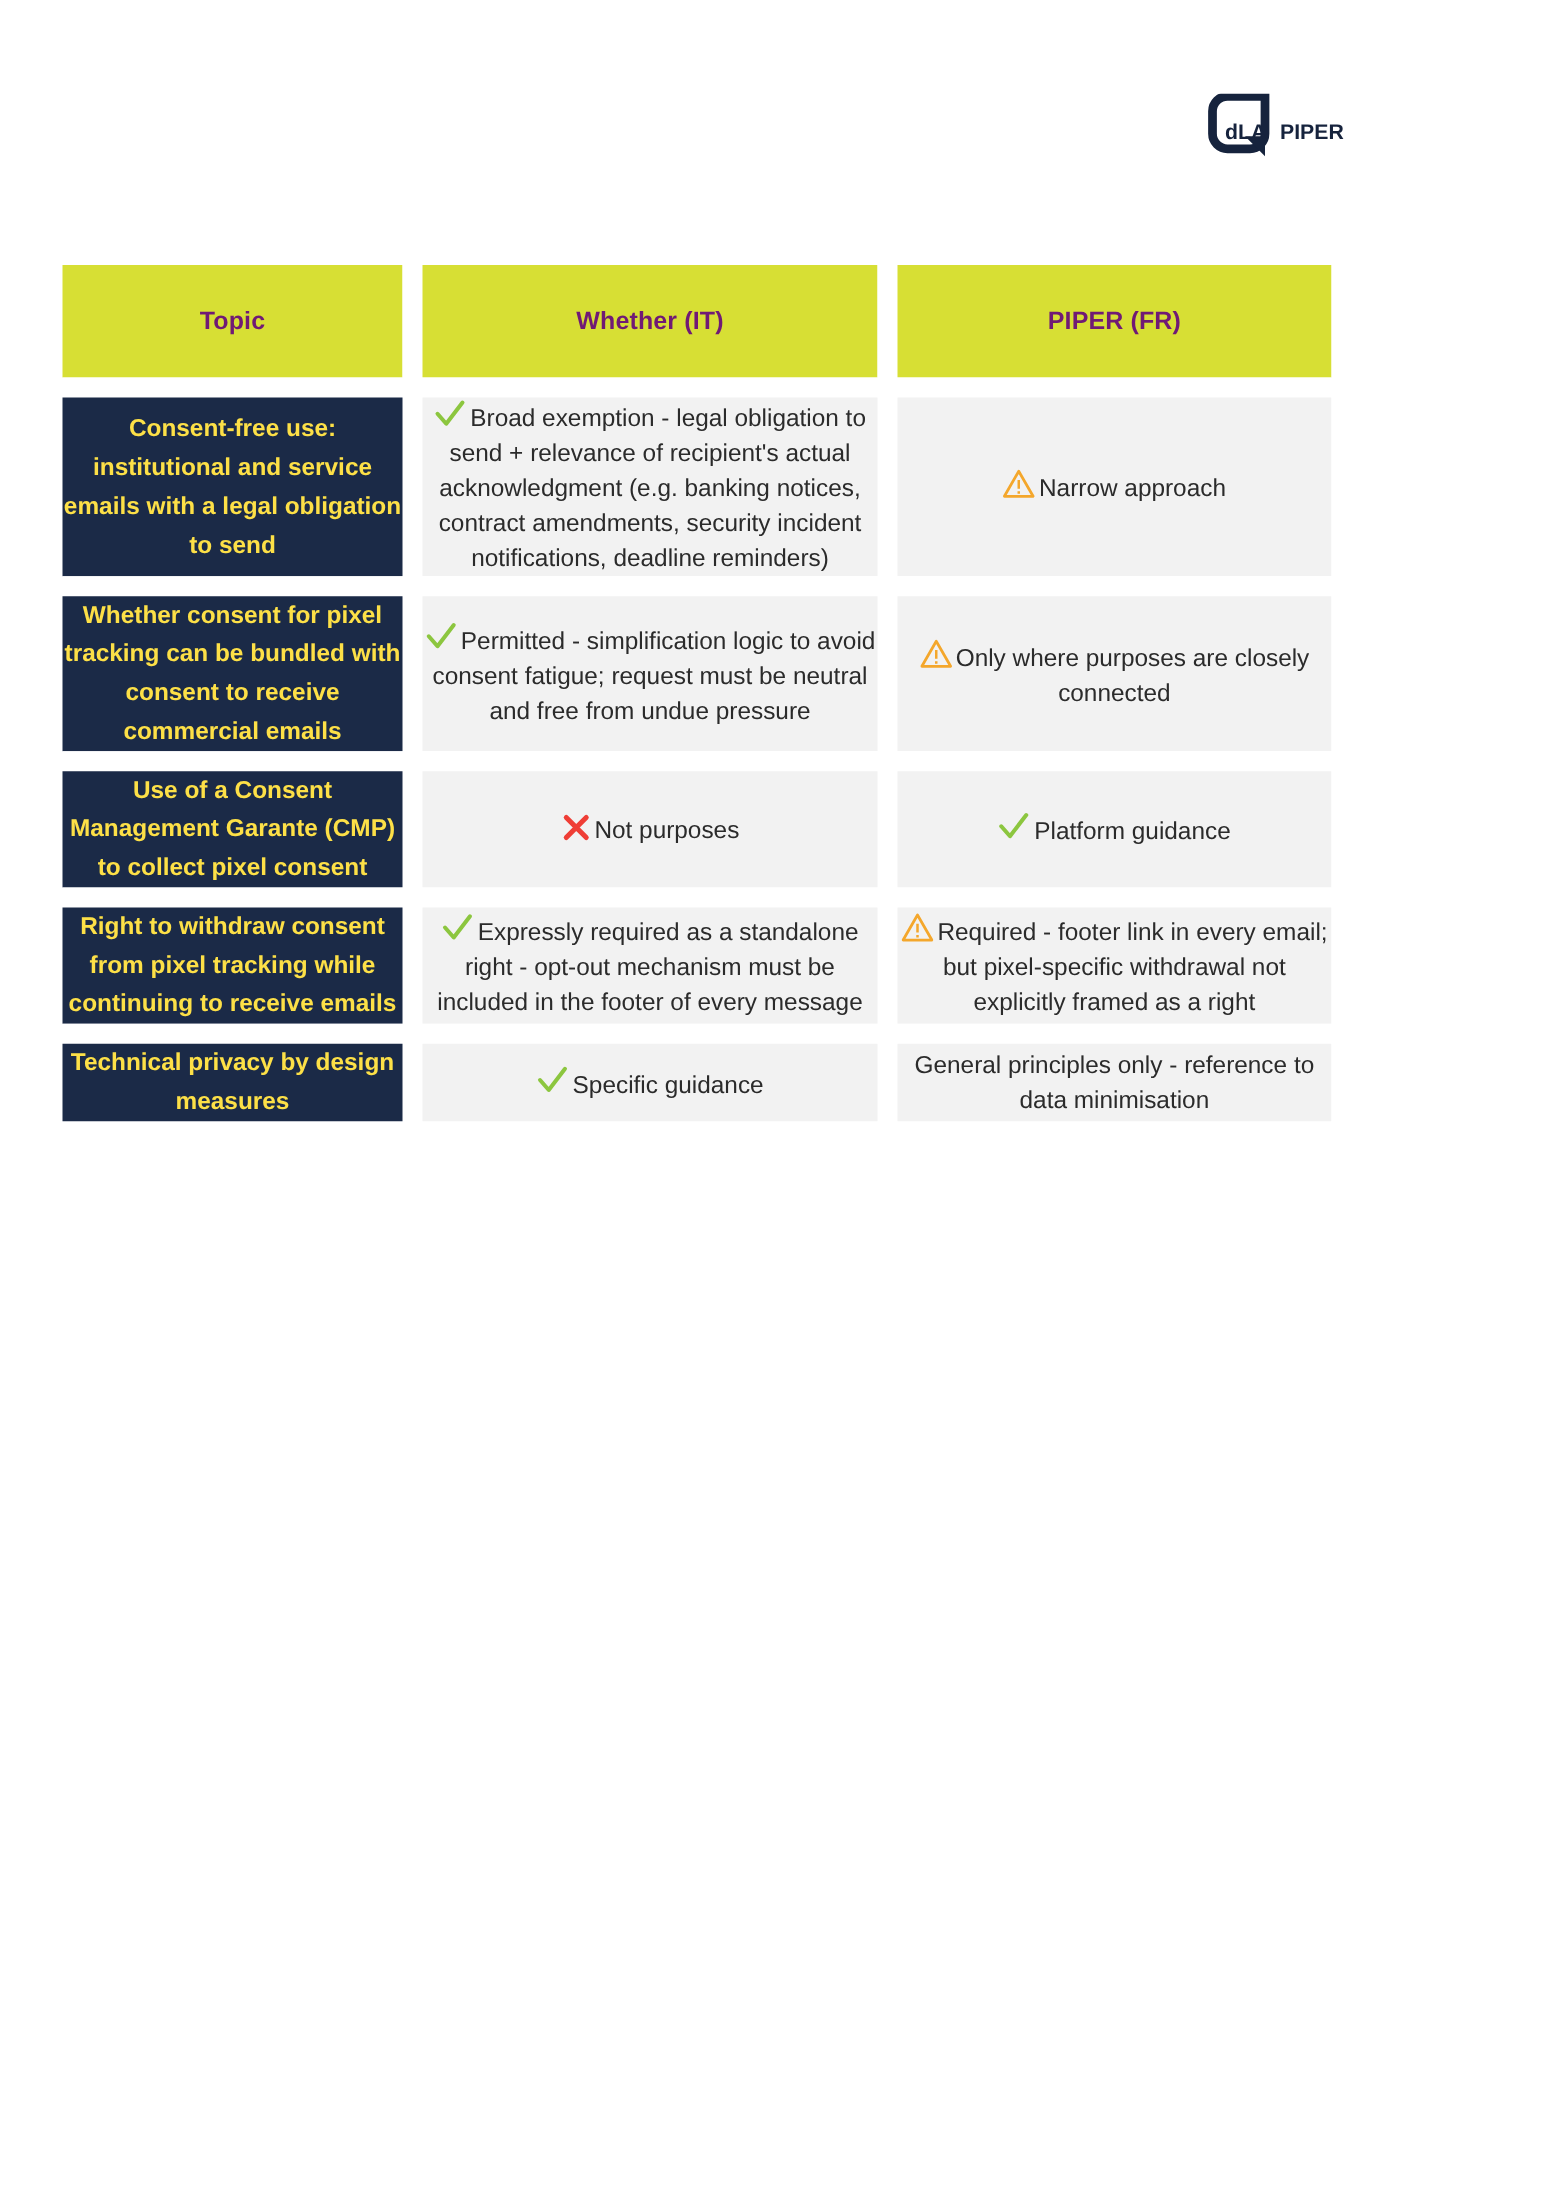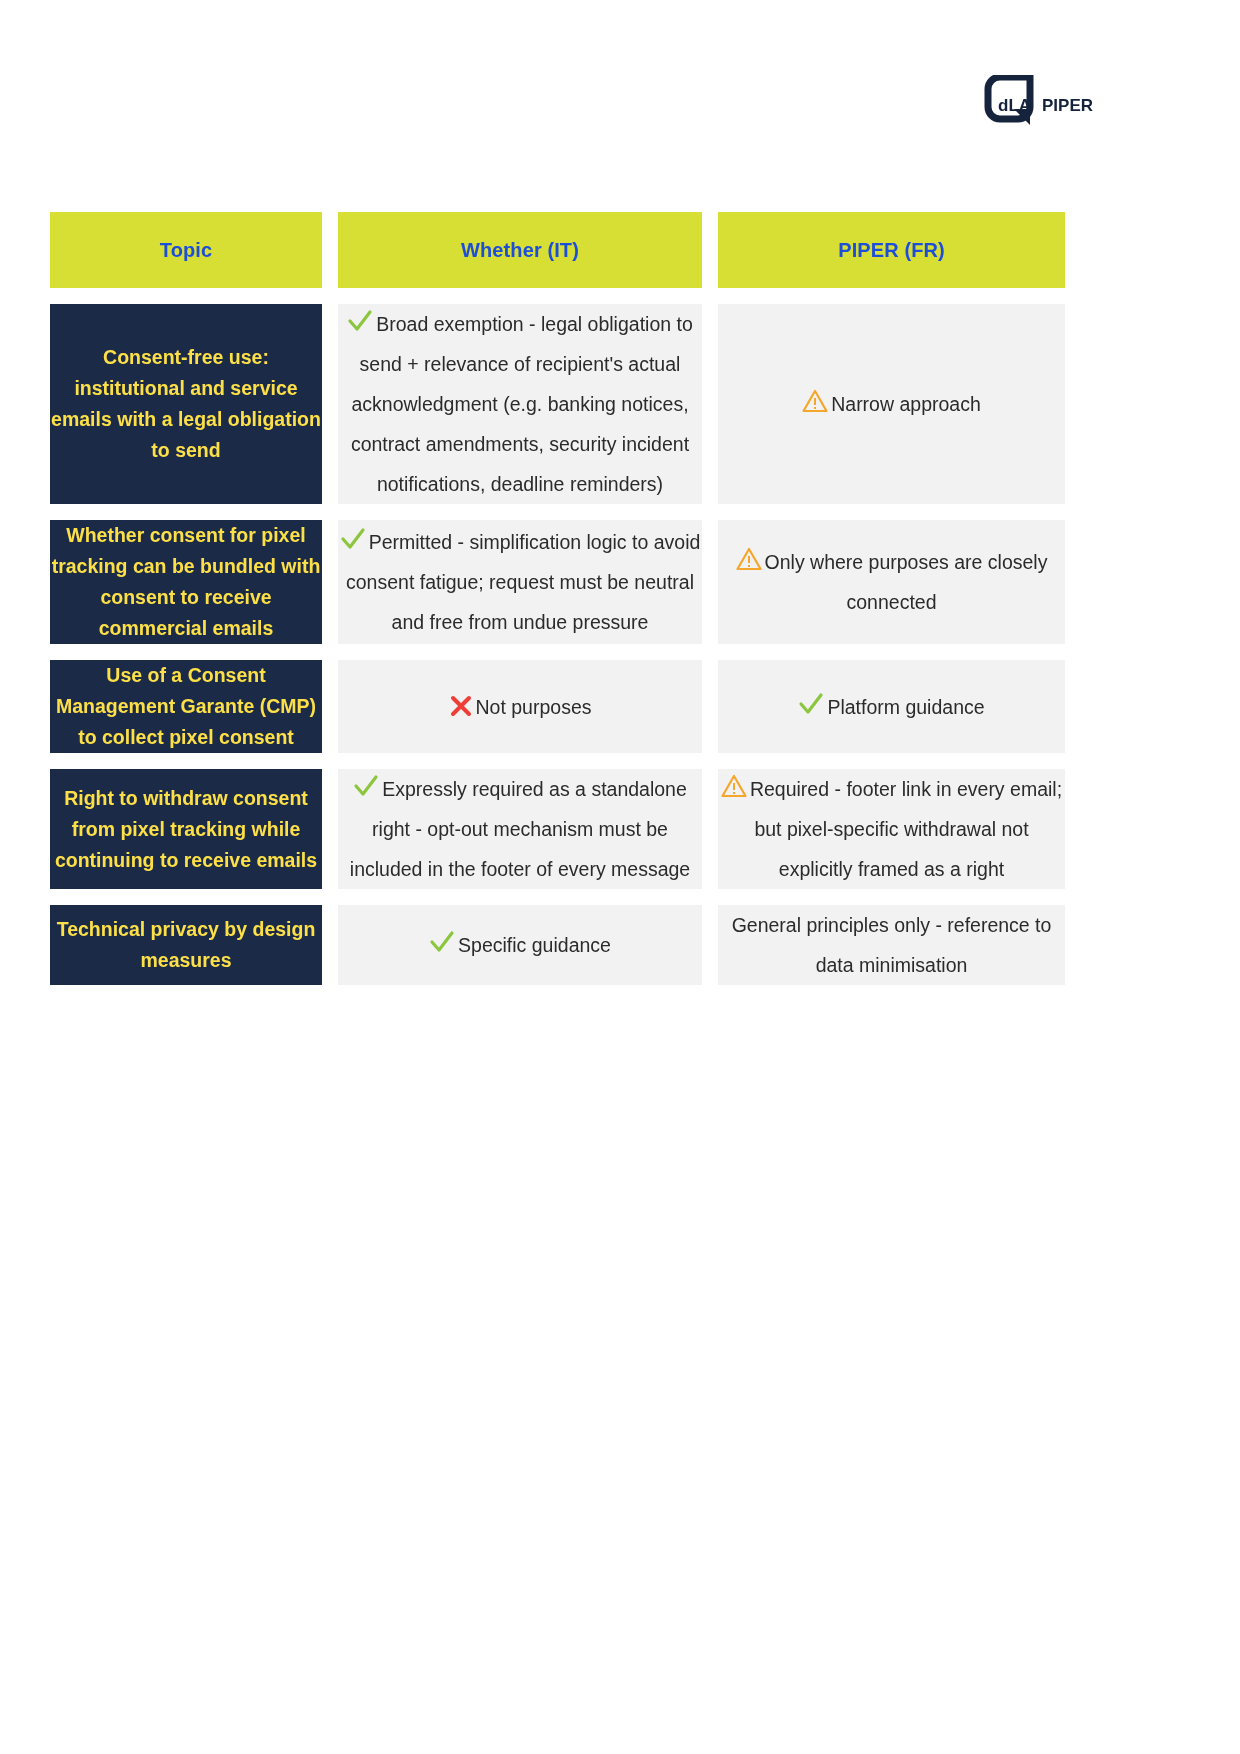--- a/index.html
+++ b/index.html
@@ -13,21 +13,21 @@
     font-family: "Liberation Sans", sans-serif;
     color: #1b2a47;
     position: relative;
     overflow: hidden;
   }
 
   
   .logo-wrap {
     position: absolute;
     top: 75px;
-    right: 106px;
+    right: 124px;
     width: 150px;
     height: 70px;
   }
   .logo-svg { display: block; }
 
   
   .table {
     position: absolute;
     left: 50px;
     top: 212px;
@@ -41,25 +41,25 @@
   }
 
   .col-topic   { width: 272px; }
   .col-spacer  { width: 16px; }
   .col-garante { width: 364px; }
   .col-cnil    { width: 347px; }
 
   
   .hdr {
     background: #d7df34;
-    color: #1d4ed8;
+    color: #701a75;
     font-weight: bold;
     font-size: 20px;
     text-align: center;
-    height: 76px;
+    height: 90px;
     letter-spacing: .1px;
   }
   .hdr-spacer { background: #ffffff; }
 
   .row-gap { height: 16px; background: #ffffff; }
 
   
   .topic {
     background: #1b2a47;
     color: #fde047;
@@ -68,21 +68,21 @@
     line-height: 31px;
     text-align: center;
     padding: 16px 18px;
   }
 
   
   .content {
     background: #f2f2f2;
     color: #2b2b2b;
     font-size: 19.5px;
-    line-height: 40px;
+    line-height: 28px;
     text-align: center;
     padding: 16px 22px;
   }
   .cell-inner {
     display: block;
   }
   .icon {
     display: inline-block;
     vertical-align: -3px;
     margin-right: 3px;

